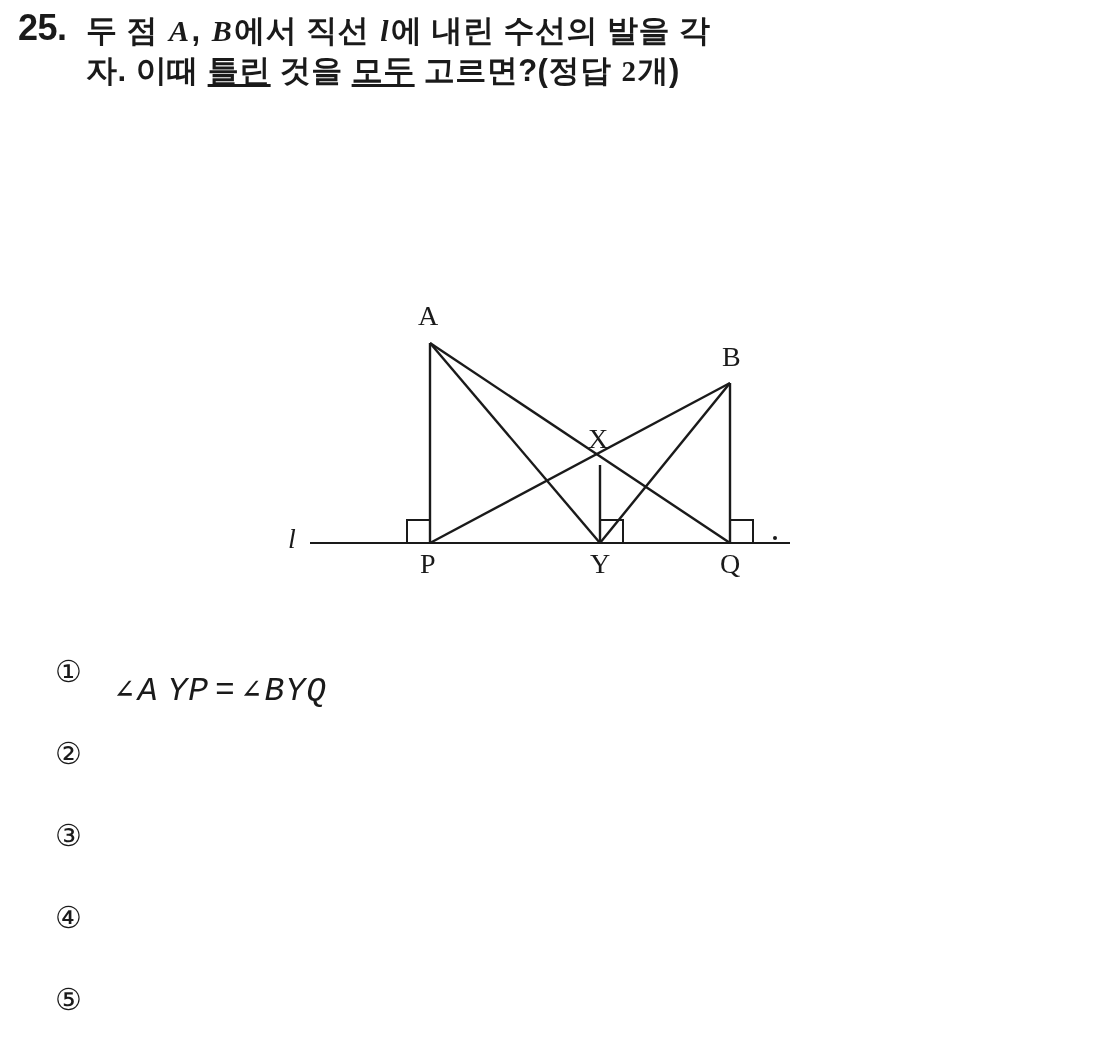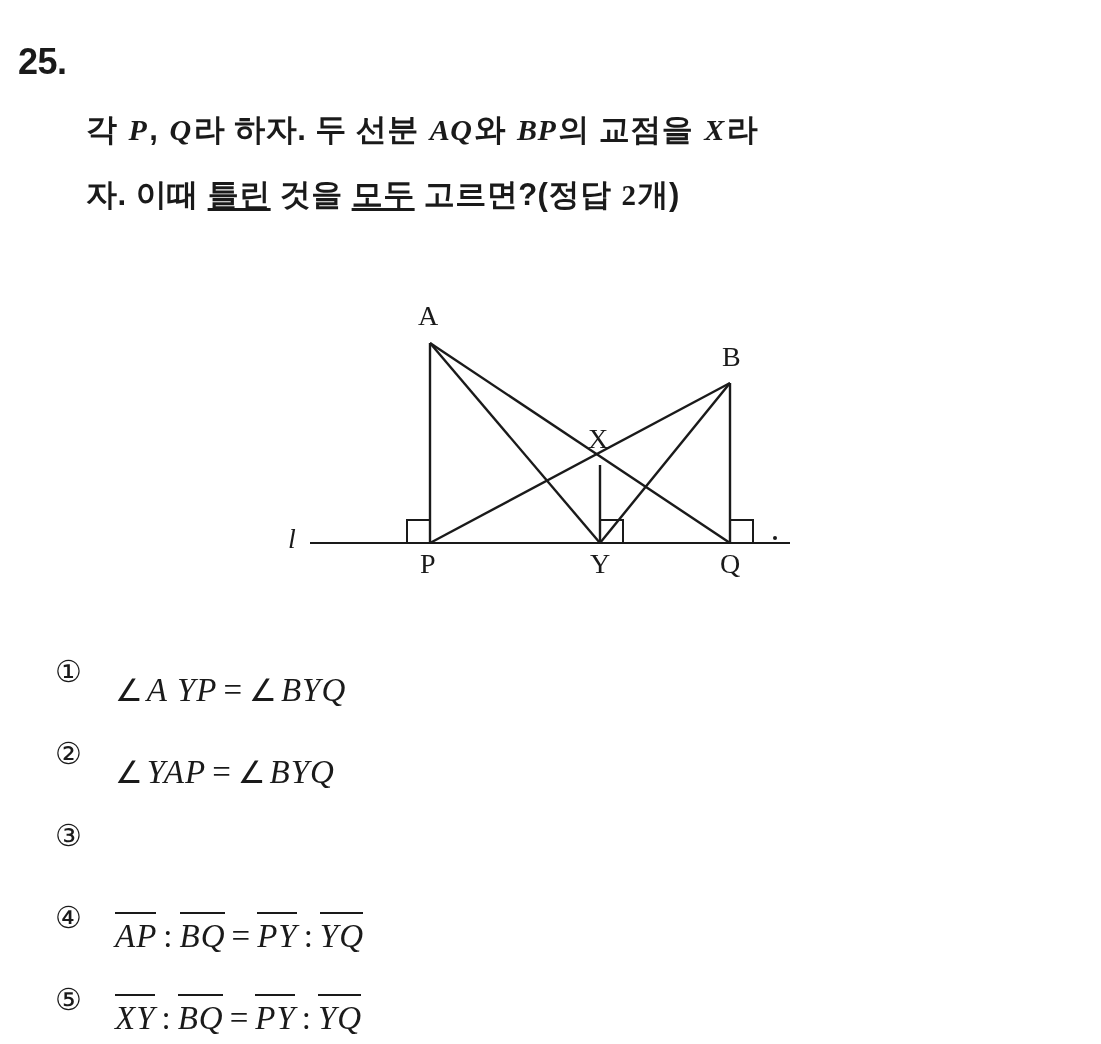--- a/index.html
+++ b/index.html
@@ -27,21 +27,20 @@
     left: 18px;
     top: 10px;
     width: 1065px;
   }
   .stem-line {
     display: flex;
     align-items: flex-end;
     white-space: nowrap;
     line-height: 1.0;
     margin-bottom: 9px;
-    margin-top: 34px;
   }
   .qnum {
     font-family: "Liberation Sans", sans-serif;
     font-weight: bold;
     font-size: 36px;
     width: 68px;
     flex: 0 0 68px;
     letter-spacing: -0.5px;
   }
   .indent {
@@ -99,21 +98,21 @@
     white-space: nowrap;
   }
   .circnum {
     font-family: "Liberation Serif", serif;
     font-size: 30px;
     width: 60px;
     flex: 0 0 60px;
     text-align: left;
   }
   .expr {
-    font-family: Liberation Serif, serif;
+    font-family: Liberation Mono, monospace;
     font-style: italic;
     font-size: 33px;
     letter-spacing: 1px;
     margin-top: 38px;
   }
   .ang {
     font-style: normal;
     font-size: 31px;
     padding-right: 3px;
   }
@@ -137,24 +136,21 @@
   }
 </style>
 </head>
 <body>
 
 <div class="page">
 
   <div class="stem">
     <div class="stem-line">
       <span class="qnum">25.</span>
-    </div>
-    <div class="stem-line">
-      <span class="indent"></span>
-      <span class="ko">각<span class="sp"></span><span class="mi">P</span>,<span class="sp"></span><span class="mi">Q</span>라<span class="sp"></span>하자.<span class="sp"></span>두<span class="sp"></span>선분<span class="sp"></span><span class="mi">AQ</span>와<span class="sp"></span><span class="mi">BP</span>의<span class="sp"></span>교점을<span class="sp"></span><span class="mi">X</span>라</span>
+      <span class="ko">두<span class="sp"></span>점<span class="sp"></span><span class="mi">A</span>,<span class="sp"></span><span class="mi">B</span>에서<span class="sp"></span>직선<span class="sp"></span><span class="mi">l</span>에<span class="sp"></span>내린<span class="sp"></span>수선의<span class="sp"></span>발을<span class="sp"></span>각</span>
     </div>
     <div class="stem-line">
       <span class="indent"></span>
       <span class="ko">자.<span class="sp"></span>이때<span class="sp"></span><span class="u">틀린</span><span class="sp"></span>것을<span class="sp"></span><span class="u">모두</span><span class="sp"></span>고르면?(정답<span class="sp"></span><span class="mr">2</span>개)</span>
     </div>
   </div>
 
   <div class="figure">
     <svg width="560" height="300" viewBox="0 0 560 300">
 
@@ -187,38 +183,29 @@
 
     <div class="choice">
       <span class="circnum">①</span>
       <span class="expr">
         <span class="ang">∠</span>A<span class="sp"></span>YP<span class="op">=</span><span class="ang">∠</span>BYQ
       </span>
     </div>
 
     <div class="choice">
       <span class="circnum">②</span>
-      <span class="expr">
-        <span class="ang">∠</span>YAP<span class="op">=</span><span class="ang">∠</span>BYQ
-      </span>
     </div>
 
     <div class="choice">
       <span class="circnum">③</span>
     </div>
 
     <div class="choice">
       <span class="circnum">④</span>
-      <span class="expr">
-        <span class="seg">AP</span><span class="op">:</span><span class="seg">BQ</span><span class="op">=</span><span class="seg">PY</span><span class="op">:</span><span class="seg">YQ</span>
-      </span>
     </div>
 
     <div class="choice">
       <span class="circnum">⑤</span>
-      <span class="expr">
-        <span class="seg">XY</span><span class="op">:</span><span class="seg">BQ</span><span class="op">=</span><span class="seg">PY</span><span class="op">:</span><span class="seg">YQ</span>
-      </span>
     </div>
 
   </div>
 
 </div>
 
 </body></html>

